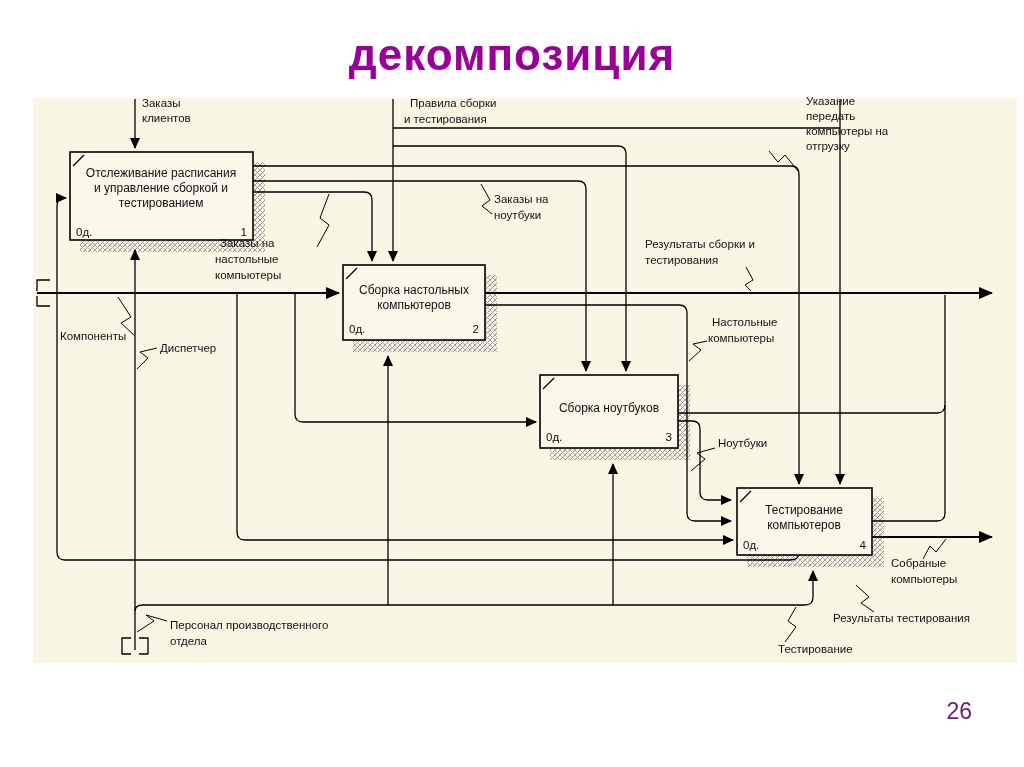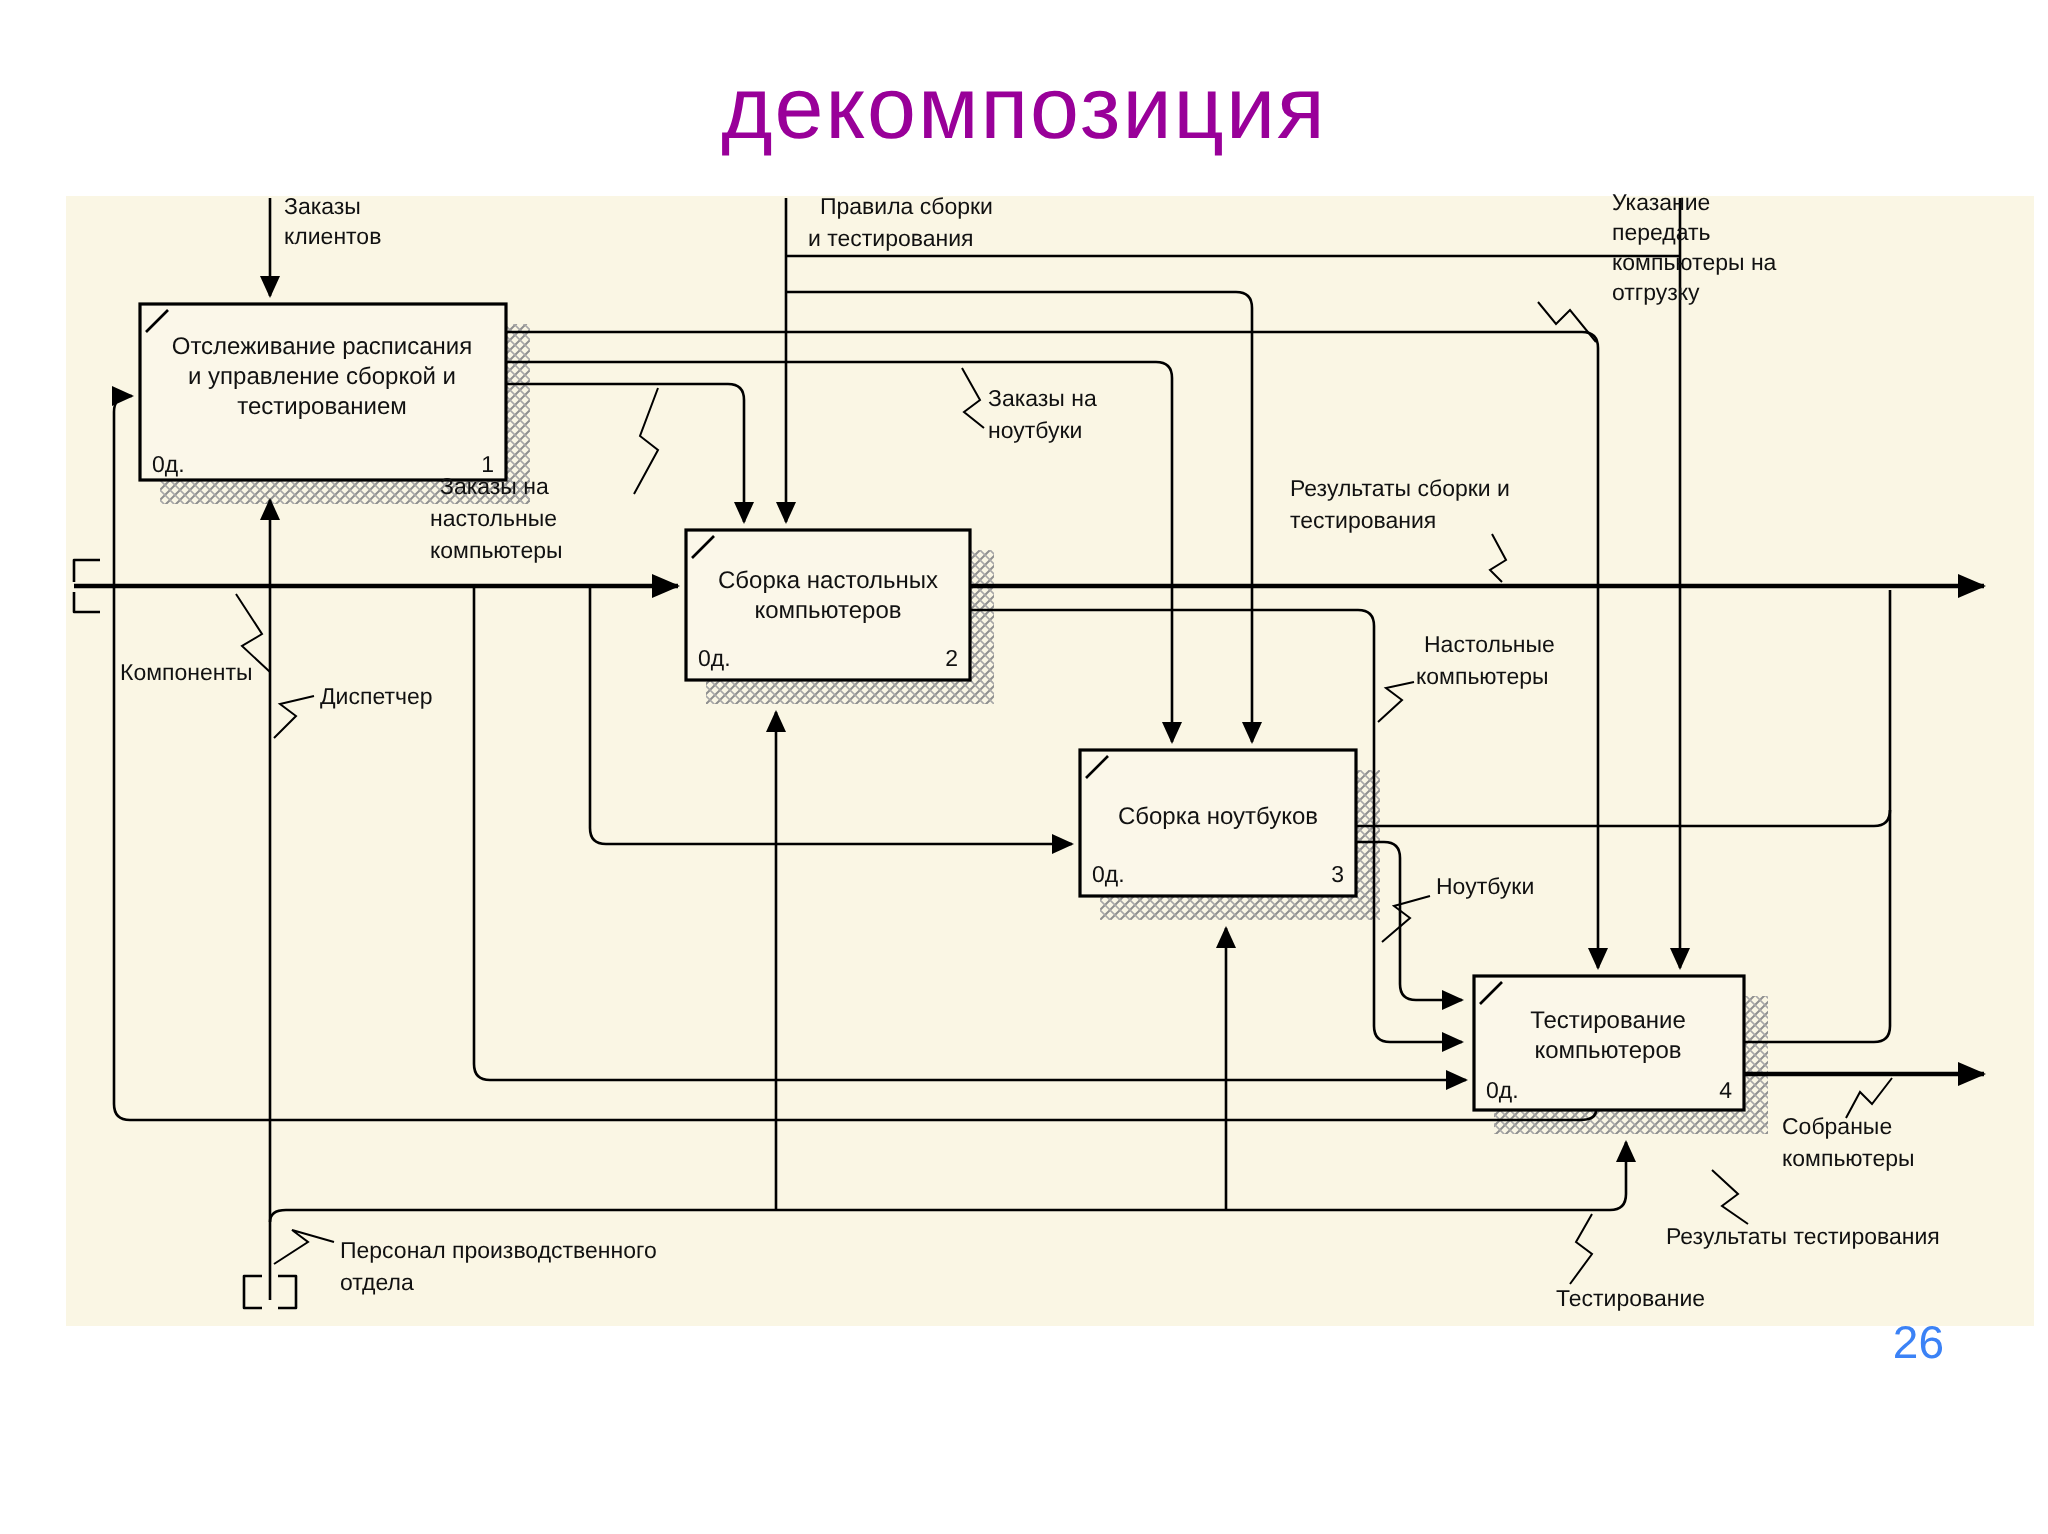--- a/index.html
+++ b/index.html
@@ -1,20 +1,20 @@
 <!DOCTYPE html>
 <html><head>
 <meta charset="utf-8">
 <style>
   html,body{margin:0;padding:0;background:#ffffff;}
   #page{position:relative;width:1024px;height:767px;background:#ffffff;overflow:hidden;
         font-family:"Liberation Sans", sans-serif;}
   #slide-title{position:absolute;top:30px;left:0;width:100%;text-align:center;
-        font-size:44px;font-weight:normal;color:#990099;letter-spacing:1px;}
-  #page-num{position:absolute;right:52px;top:658px;font-size:23px;color:#3b82f6;}
+        font-size:44px;font-weight:bold;color:#990099;letter-spacing:1px;}
+  #page-num{position:absolute;right:52px;top:698px;font-size:23px;color:#701a75;}
   svg text{fill:#111111;font-family:"Liberation Sans", sans-serif;}
   .lbl{font-size:11.5px;}
   .boxlbl{font-size:12px;}
   .code{font-size:11.5px;}
   .ln{stroke:#000;fill:none;stroke-width:1.3px;stroke-linejoin:round;}
   .thick{stroke-width:2.2px;}
   .sq{stroke:#000;fill:none;stroke-width:1px;}
   .boxr{fill:#fbf7e9;stroke:#000;stroke-width:1.6px;}
 </style>
 </head>

